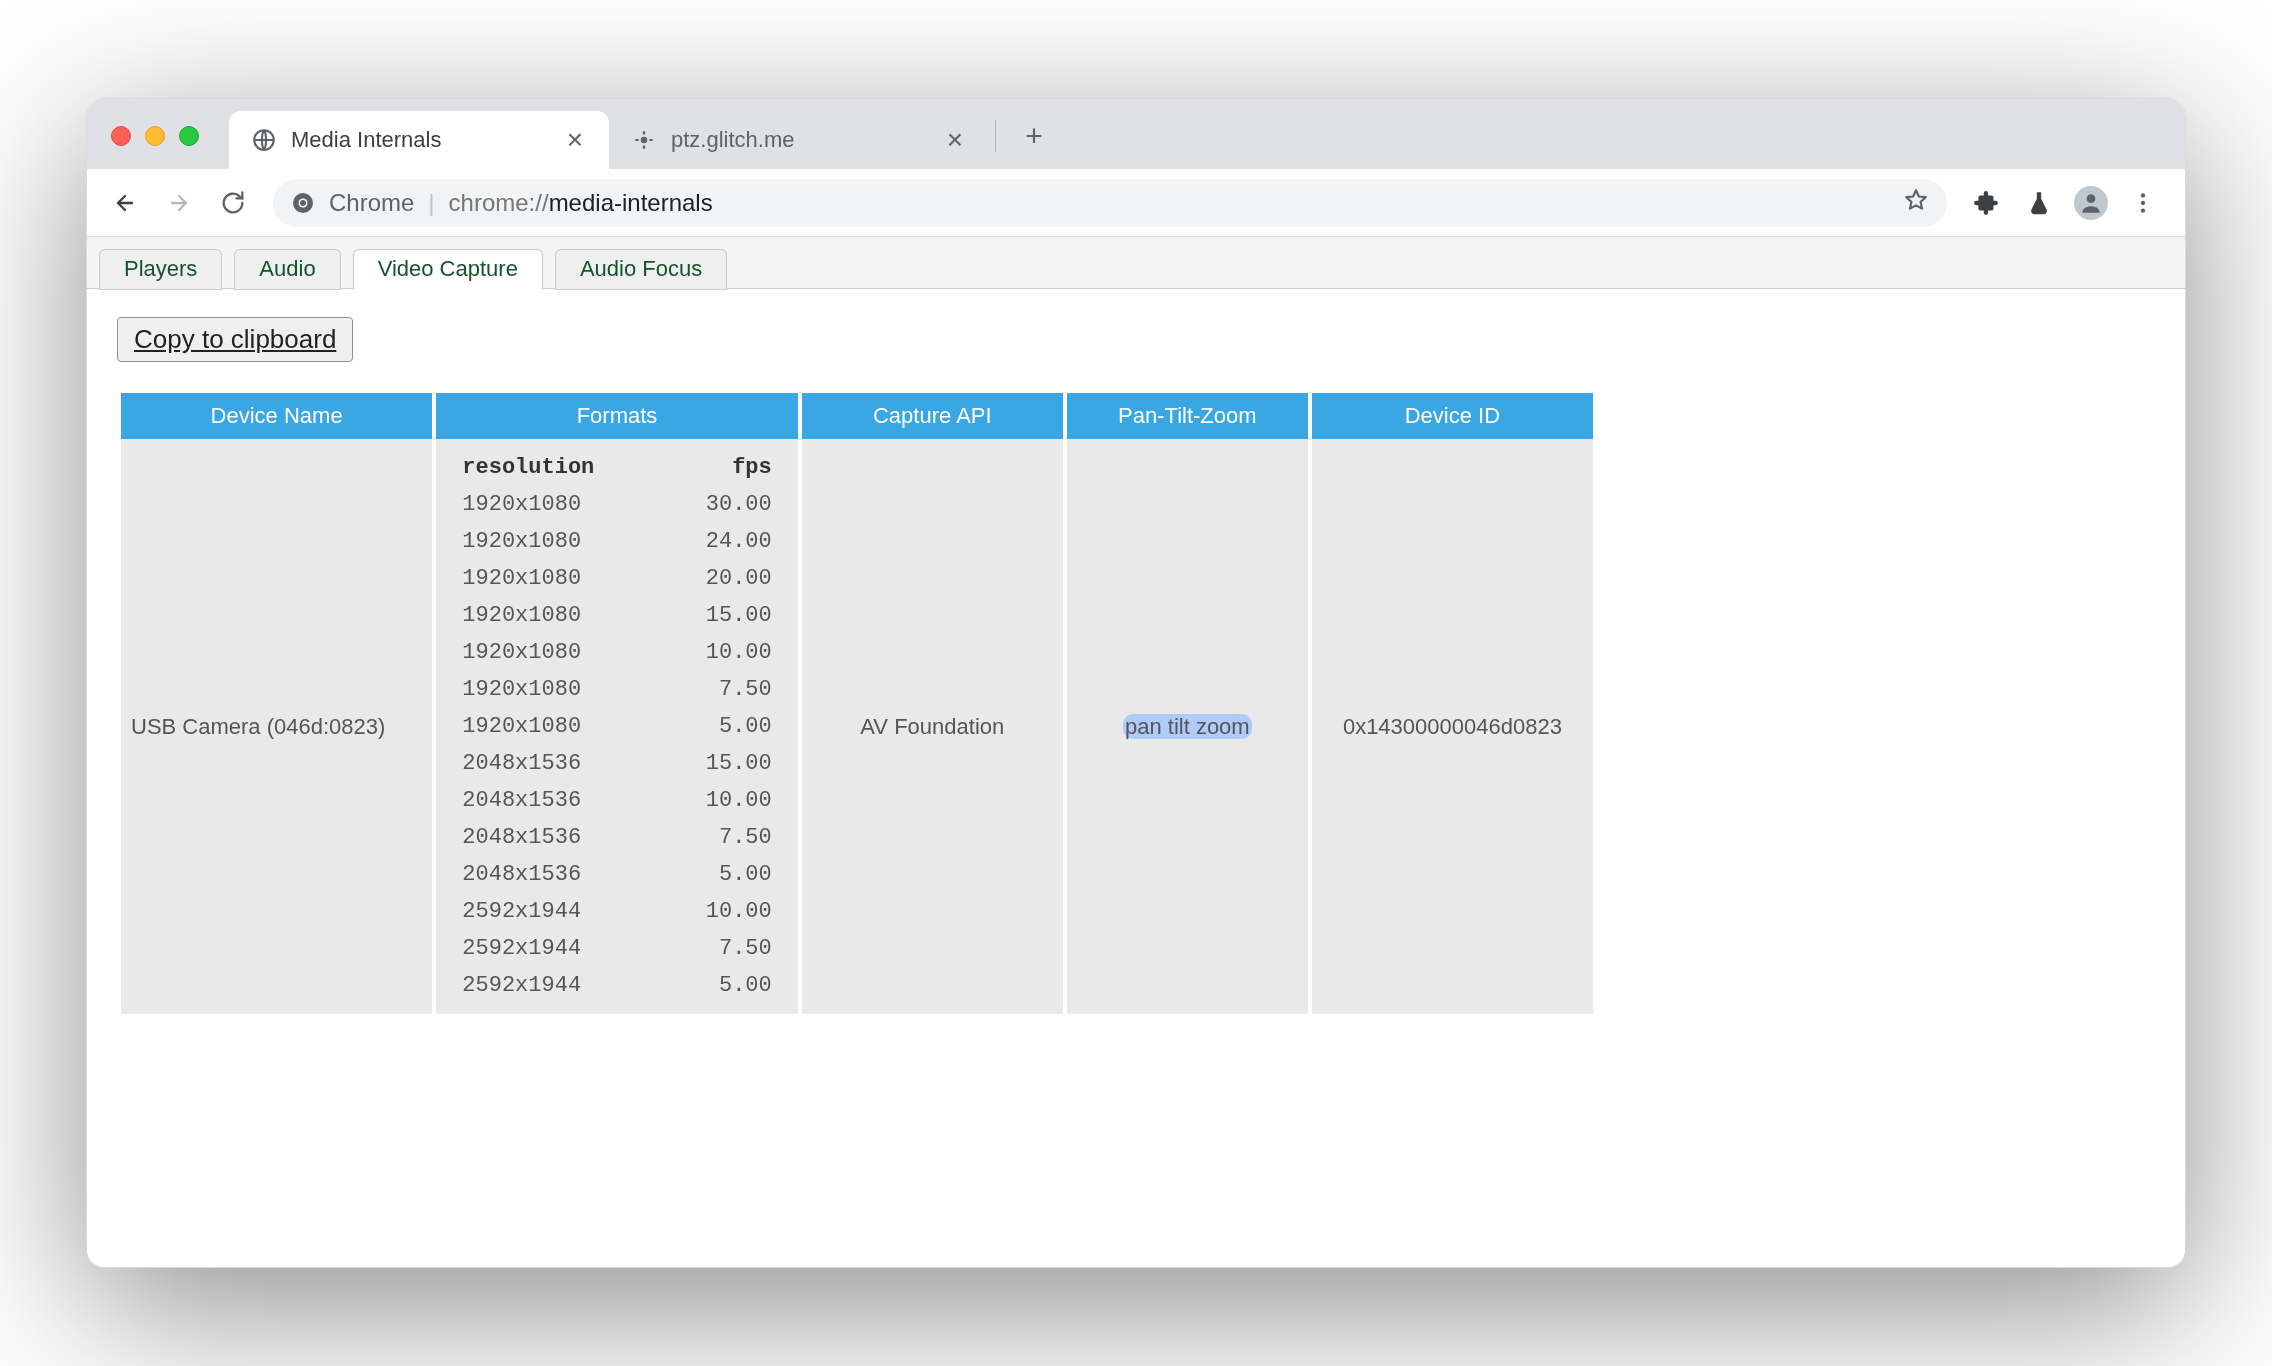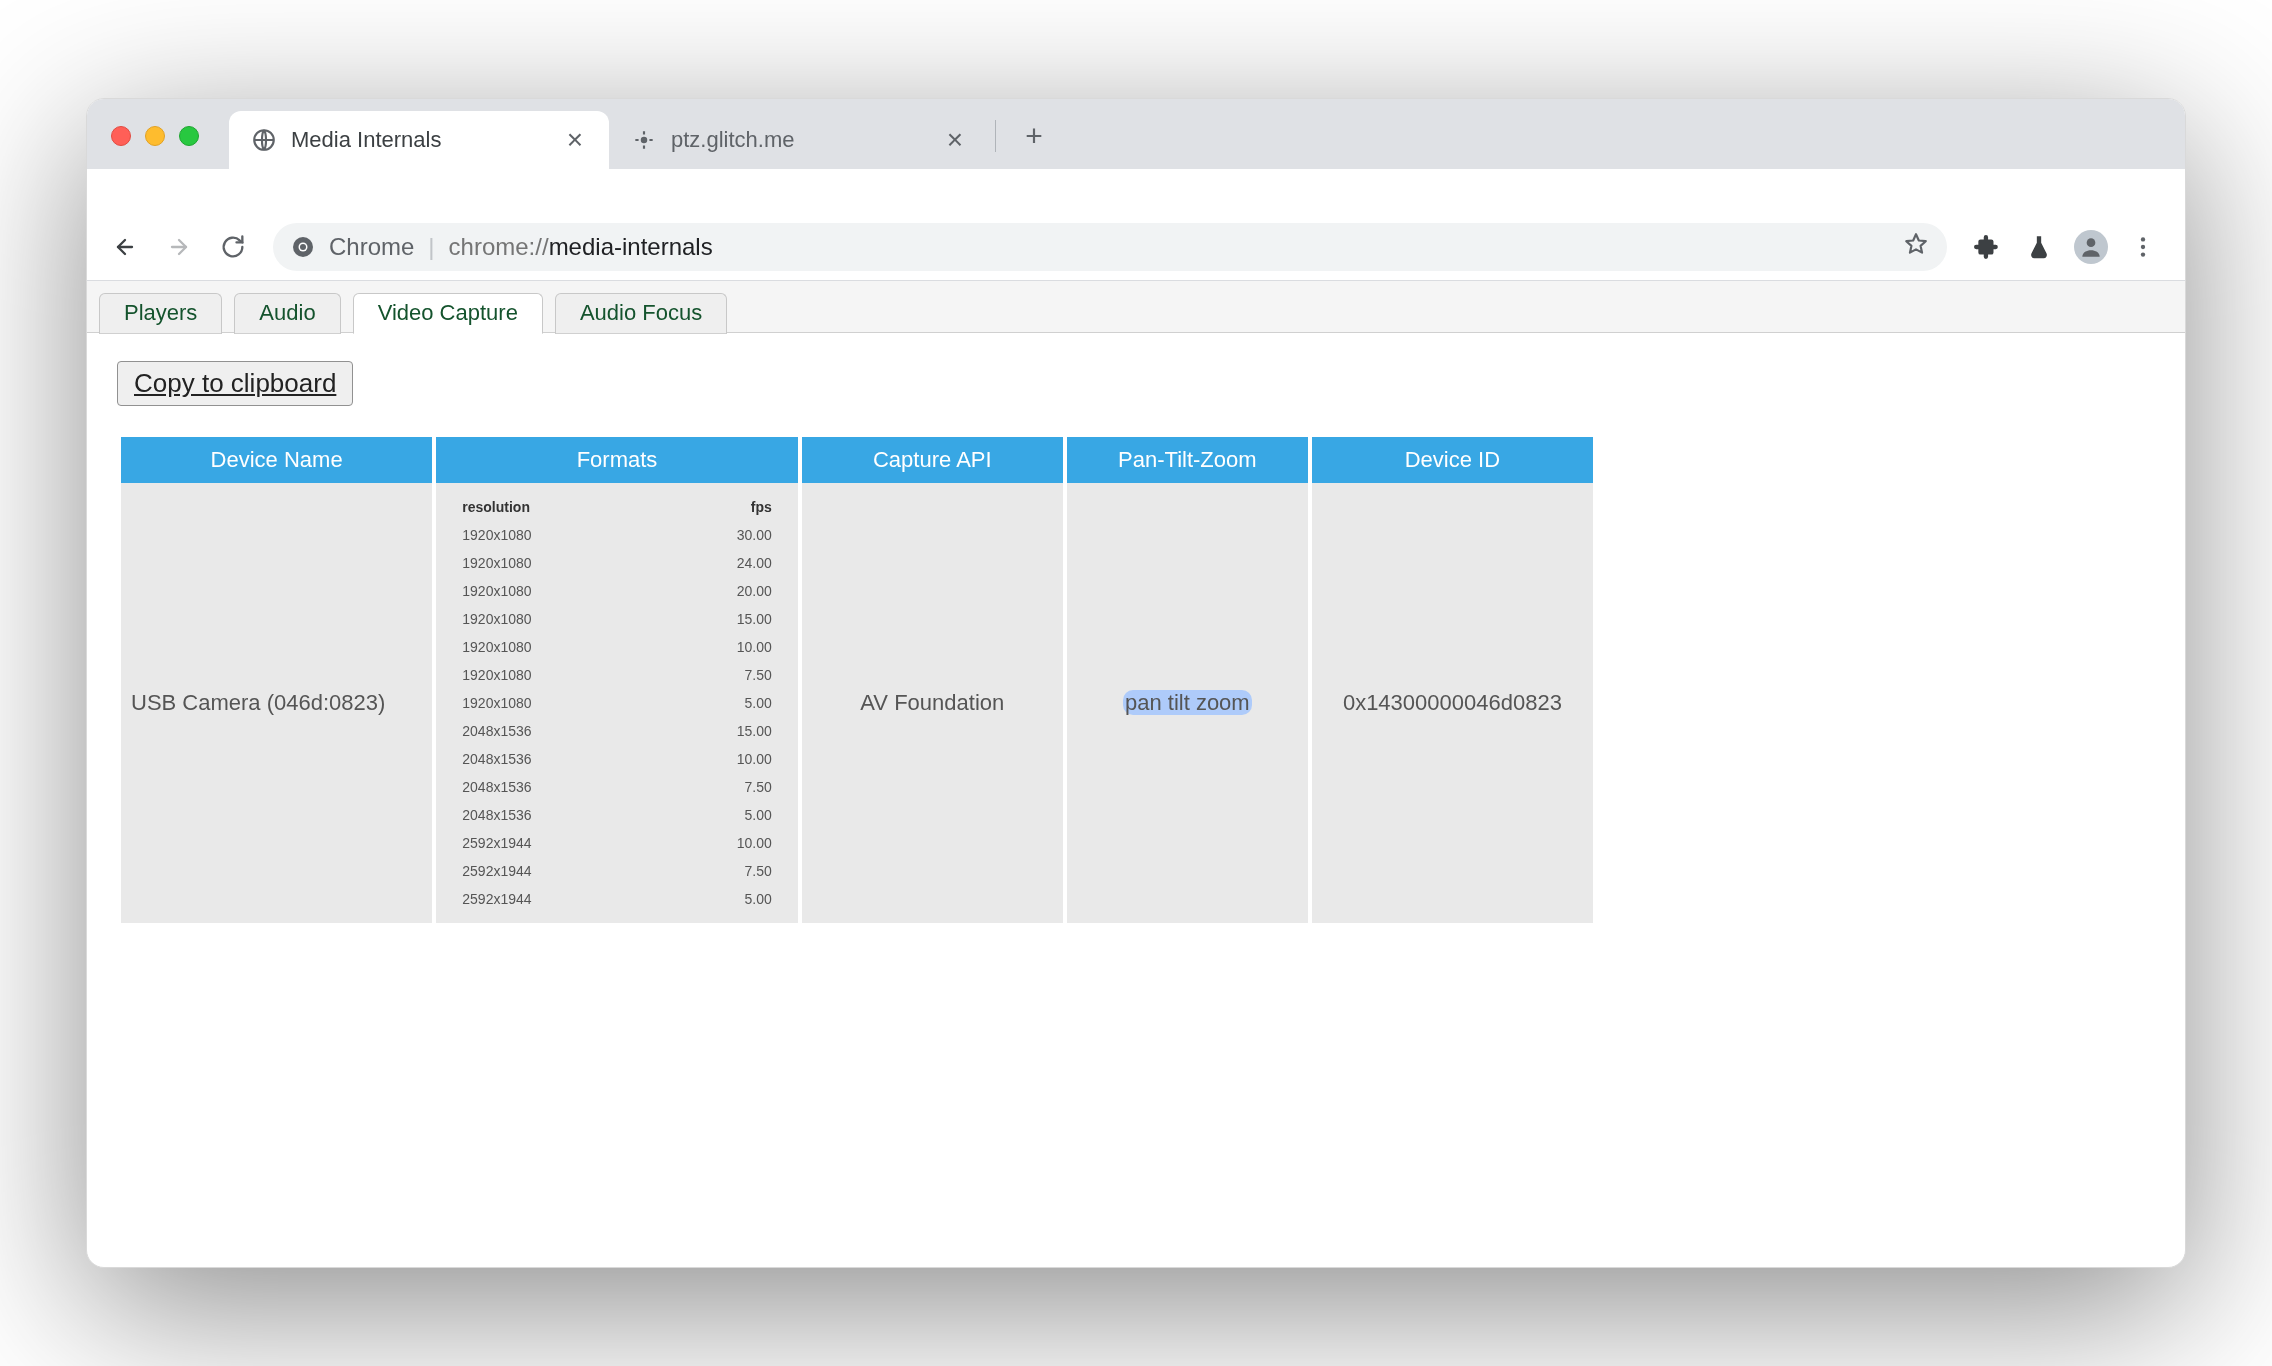--- a/index.html
+++ b/index.html
@@ -83,21 +83,20 @@
   }
   
   .toolbar {
     height: 68px;
     background: #fff;
     border-bottom: 1px solid #dadce0;
     display: flex;
     align-items: center;
     padding: 0 14px;
     gap: 6px;
-    margin-top: 44px;
   }
   .tool-icon {
     width: 48px; height: 48px;
     display:flex; align-items:center; justify-content:center;
     color:#5f6368; border-radius:50%;
   }
   .tool-icon svg { width:28px; height:28px; }
   .omnibox {
     flex:1;
     height:48px;
@@ -191,21 +190,22 @@
     color:#555;
     padding:14px 12px;
     vertical-align: middle;
     text-align:center;
   }
   .cap-table td.device-name { text-align:left; padding-left:10px; padding-right:10px;}
   .cap-table td.formats { padding:10px 26px;}
   .formats-inner {
     width:100%;
     border-collapse:collapse;
-    font-size:14px;
+    font-size:22px;
+    font-family:Liberation Mono, monospace;
   }
   .formats-inner th {
     background:transparent; color:#333; font-weight:700; padding:6px 0; text-align:left;
   }
   .formats-inner th.fps-h { text-align:right; }
   .formats-inner td {
     background:transparent; padding:6px 0; color:#555;
   }
   .formats-inner td.res { text-align:left; }
   .formats-inner td.fps { text-align:right; }

